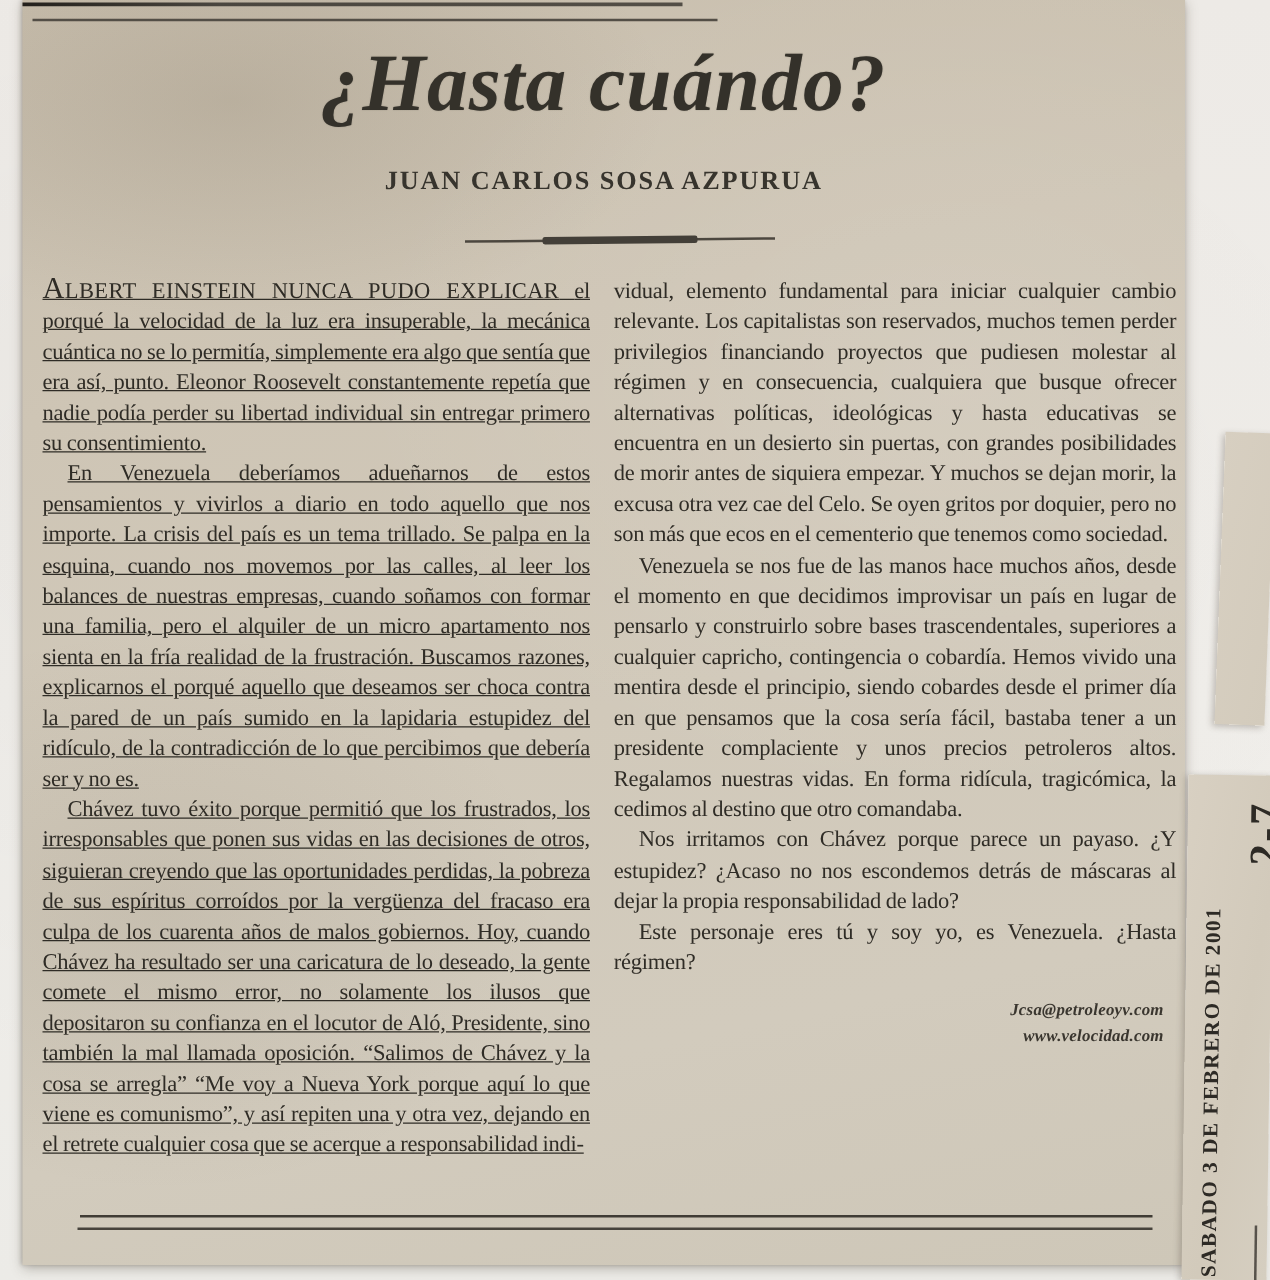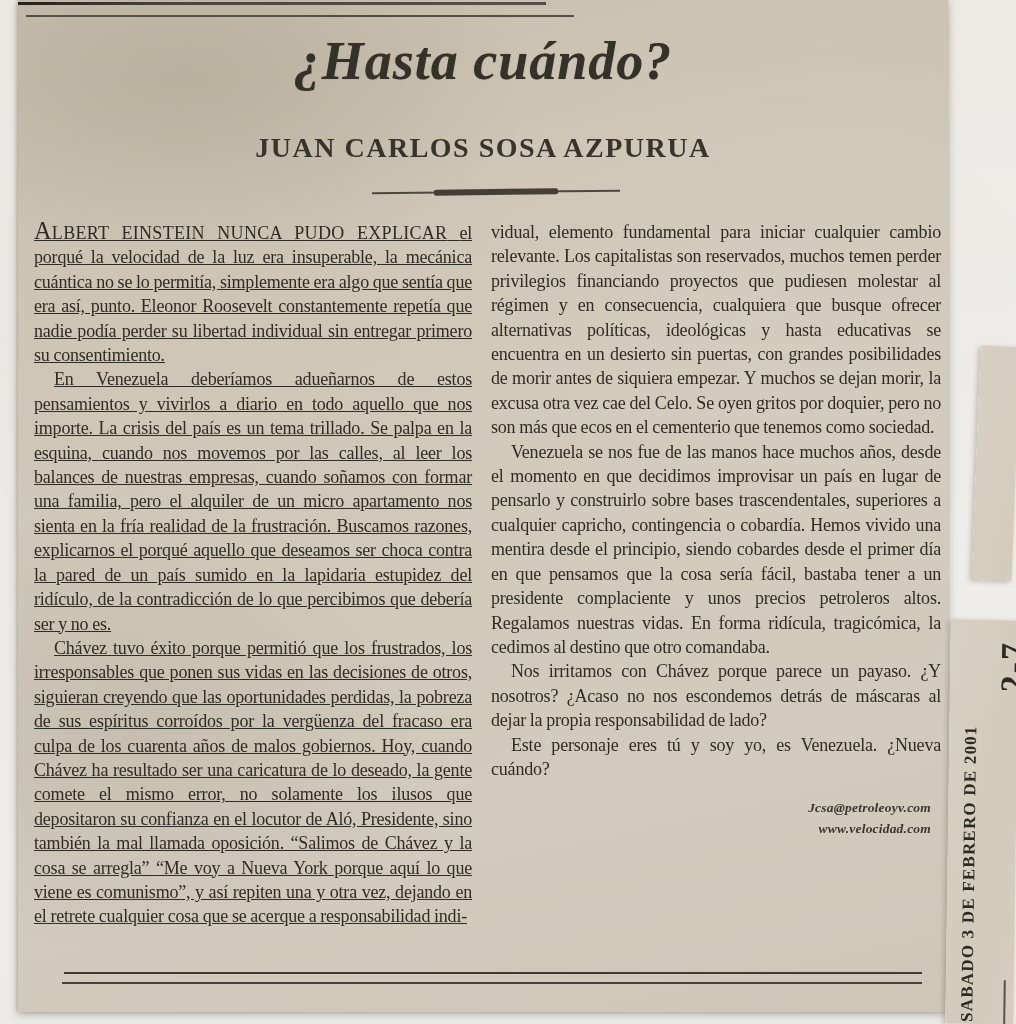--- a/index.html
+++ b/index.html
@@ -27,26 +27,26 @@
 
   .rule{position:absolute;background:#45413a;}
   .rule-top-1{left:0;top:2px;width:528px;height:3px;background:linear-gradient(90deg,#23201c,#4a463f 30%,#534e46);}
   .rule-top-2{left:8px;top:15px;width:548px;height:2px;background:#534e46;}
   .rule-bottom-1{left:46px;top:972px;width:858px;height:2px;background:#403c35;}
   .rule-bottom-2{left:44px;top:982px;width:860px;height:2px;background:#47433c;}
 
   .title{
     position:absolute;left:0;top:30px;width:930px;margin:0;
     text-align:center;font-style:italic;font-weight:600;
-    font-size:54px;letter-spacing:1px;color:#34312a;
+    font-size:65px;letter-spacing:1px;color:#34312a;
     text-shadow:0 0 1px rgba(52,49,42,0.4);
   }
   .byline{
     position:absolute;left:0;top:132px;width:930px;
-    text-align:center;font-weight:700;font-size:28px;letter-spacing:1.5px;color:#37342d;
+    text-align:center;font-weight:700;font-size:21px;letter-spacing:1.5px;color:#37342d;
   }
   .divider{position:absolute;left:354px;top:188px;width:248px;height:8px;transform:rotate(-0.6deg);}
   .divider .thin{position:absolute;left:0;top:3px;width:248px;height:2px;background:#4c473f;}
   .divider .thick{position:absolute;left:62px;top:1px;width:124px;height:6px;background:#433f38;border-radius:2px;}
 
   
   .col{
     position:absolute;top:220px;
     font-size:18px;line-height:24.4px;color:#2f2c26;
     text-align:justify;letter-spacing:-0.2px;word-spacing:-0.5px;
@@ -113,22 +113,22 @@
 
     <div class="col col-left">
       <p class="no-indent lead"><span class="lead-caps">ALBERT EINSTEIN NUNCA PUDO EXPLICAR</span> <span>el porqué la velocidad de la luz era insuperable, la mecánica cuántica no se lo permitía, simplemente era algo que sentía que era así, punto. Eleonor Roosevelt constantemente repetía que nadie podía perder su libertad individual sin entregar primero su consentimiento.</span></p>
       <p>En Venezuela deberíamos adueñarnos de estos pensamientos y vivirlos a diario en todo aquello que nos importe. La crisis del país es un tema trillado. Se palpa en la esquina, cuando nos movemos por las calles, al leer los balances de nuestras empresas, cuando soñamos con formar una familia, pero el alquiler de un micro apartamento nos sienta en la fría realidad de la frustración. Buscamos razones, explicarnos el porqué aquello que deseamos ser choca contra la pared de un país sumido en la lapidaria estupidez del ridículo, de la contradicción de lo que percibimos que debería ser y no es.</p>
       <p>Chávez tuvo éxito porque permitió que los frustrados, los irresponsables que ponen sus vidas en las decisiones de otros, siguieran creyendo que las oportunidades perdidas, la pobreza de sus espíritus corroídos por la vergüenza del fracaso era culpa de los cuarenta años de malos gobiernos. Hoy, cuando Chávez ha resultado ser una caricatura de lo deseado, la gente comete el mismo error, no solamente los ilusos que depositaron su confianza en el locutor de Aló, Presidente, sino también la mal llamada oposición. “Salimos de Chávez y la cosa se arregla” “Me voy a Nueva York porque aquí lo que viene es comunismo”, y así repiten una y otra vez, dejando en el retrete cualquier cosa que se acerque a responsabilidad indi-</p>
     </div>
 
     <div class="col col-right">
       <p class="no-indent">vidual, elemento fundamental para iniciar cualquier cambio relevante. Los capitalistas son reservados, muchos temen perder privilegios financiando proyectos que pudiesen molestar al régimen y en consecuencia, cualquiera que busque ofrecer alternativas políticas, ideológicas y hasta educativas se encuentra en un desierto sin puertas, con grandes posibilidades de morir antes de siquiera empezar. Y muchos se dejan morir, la excusa otra vez cae del Celo. Se oyen gritos por doquier, pero no son más que ecos en el cementerio que tenemos como sociedad.</p>
       <p>Venezuela se nos fue de las manos hace muchos años, desde el momento en que decidimos improvisar un país en lugar de pensarlo y construirlo sobre bases trascendentales, superiores a cualquier capricho, contingencia o cobardía. Hemos vivido una mentira desde el principio, siendo cobardes desde el primer día en que pensamos que la cosa sería fácil, bastaba tener a un presidente complaciente y unos precios petroleros altos. Regalamos nuestras vidas. En forma ridícula, tragicómica, la cedimos al destino que otro comandaba.</p>
-      <p>Nos irritamos con Chávez porque parece un payaso. ¿Y nosotros? ¿Acaso no nos escondemos detrás de máscaras al dejar la propia responsabilidad de lado?</p>
-      <p>Este personaje eres tú y soy yo, es Venezuela. ¿Nueva cuándo?</p>
+      <p>Nos irritamos con Chávez porque parece un payaso. ¿Y estupidez? ¿Acaso no nos escondemos detrás de máscaras al dejar la propia responsabilidad de lado?</p>
+      <p>Este personaje eres tú y soy yo, es Venezuela. ¿Hasta régimen?</p>
       <div class="signature">
         <div>Jcsa@petroleoyv.com</div>
         <div>www.velocidad.com</div>
       </div>
     </div>
 
     <div class="rule rule-bottom-1"></div>
     <div class="rule rule-bottom-2"></div>
 
   </div>

